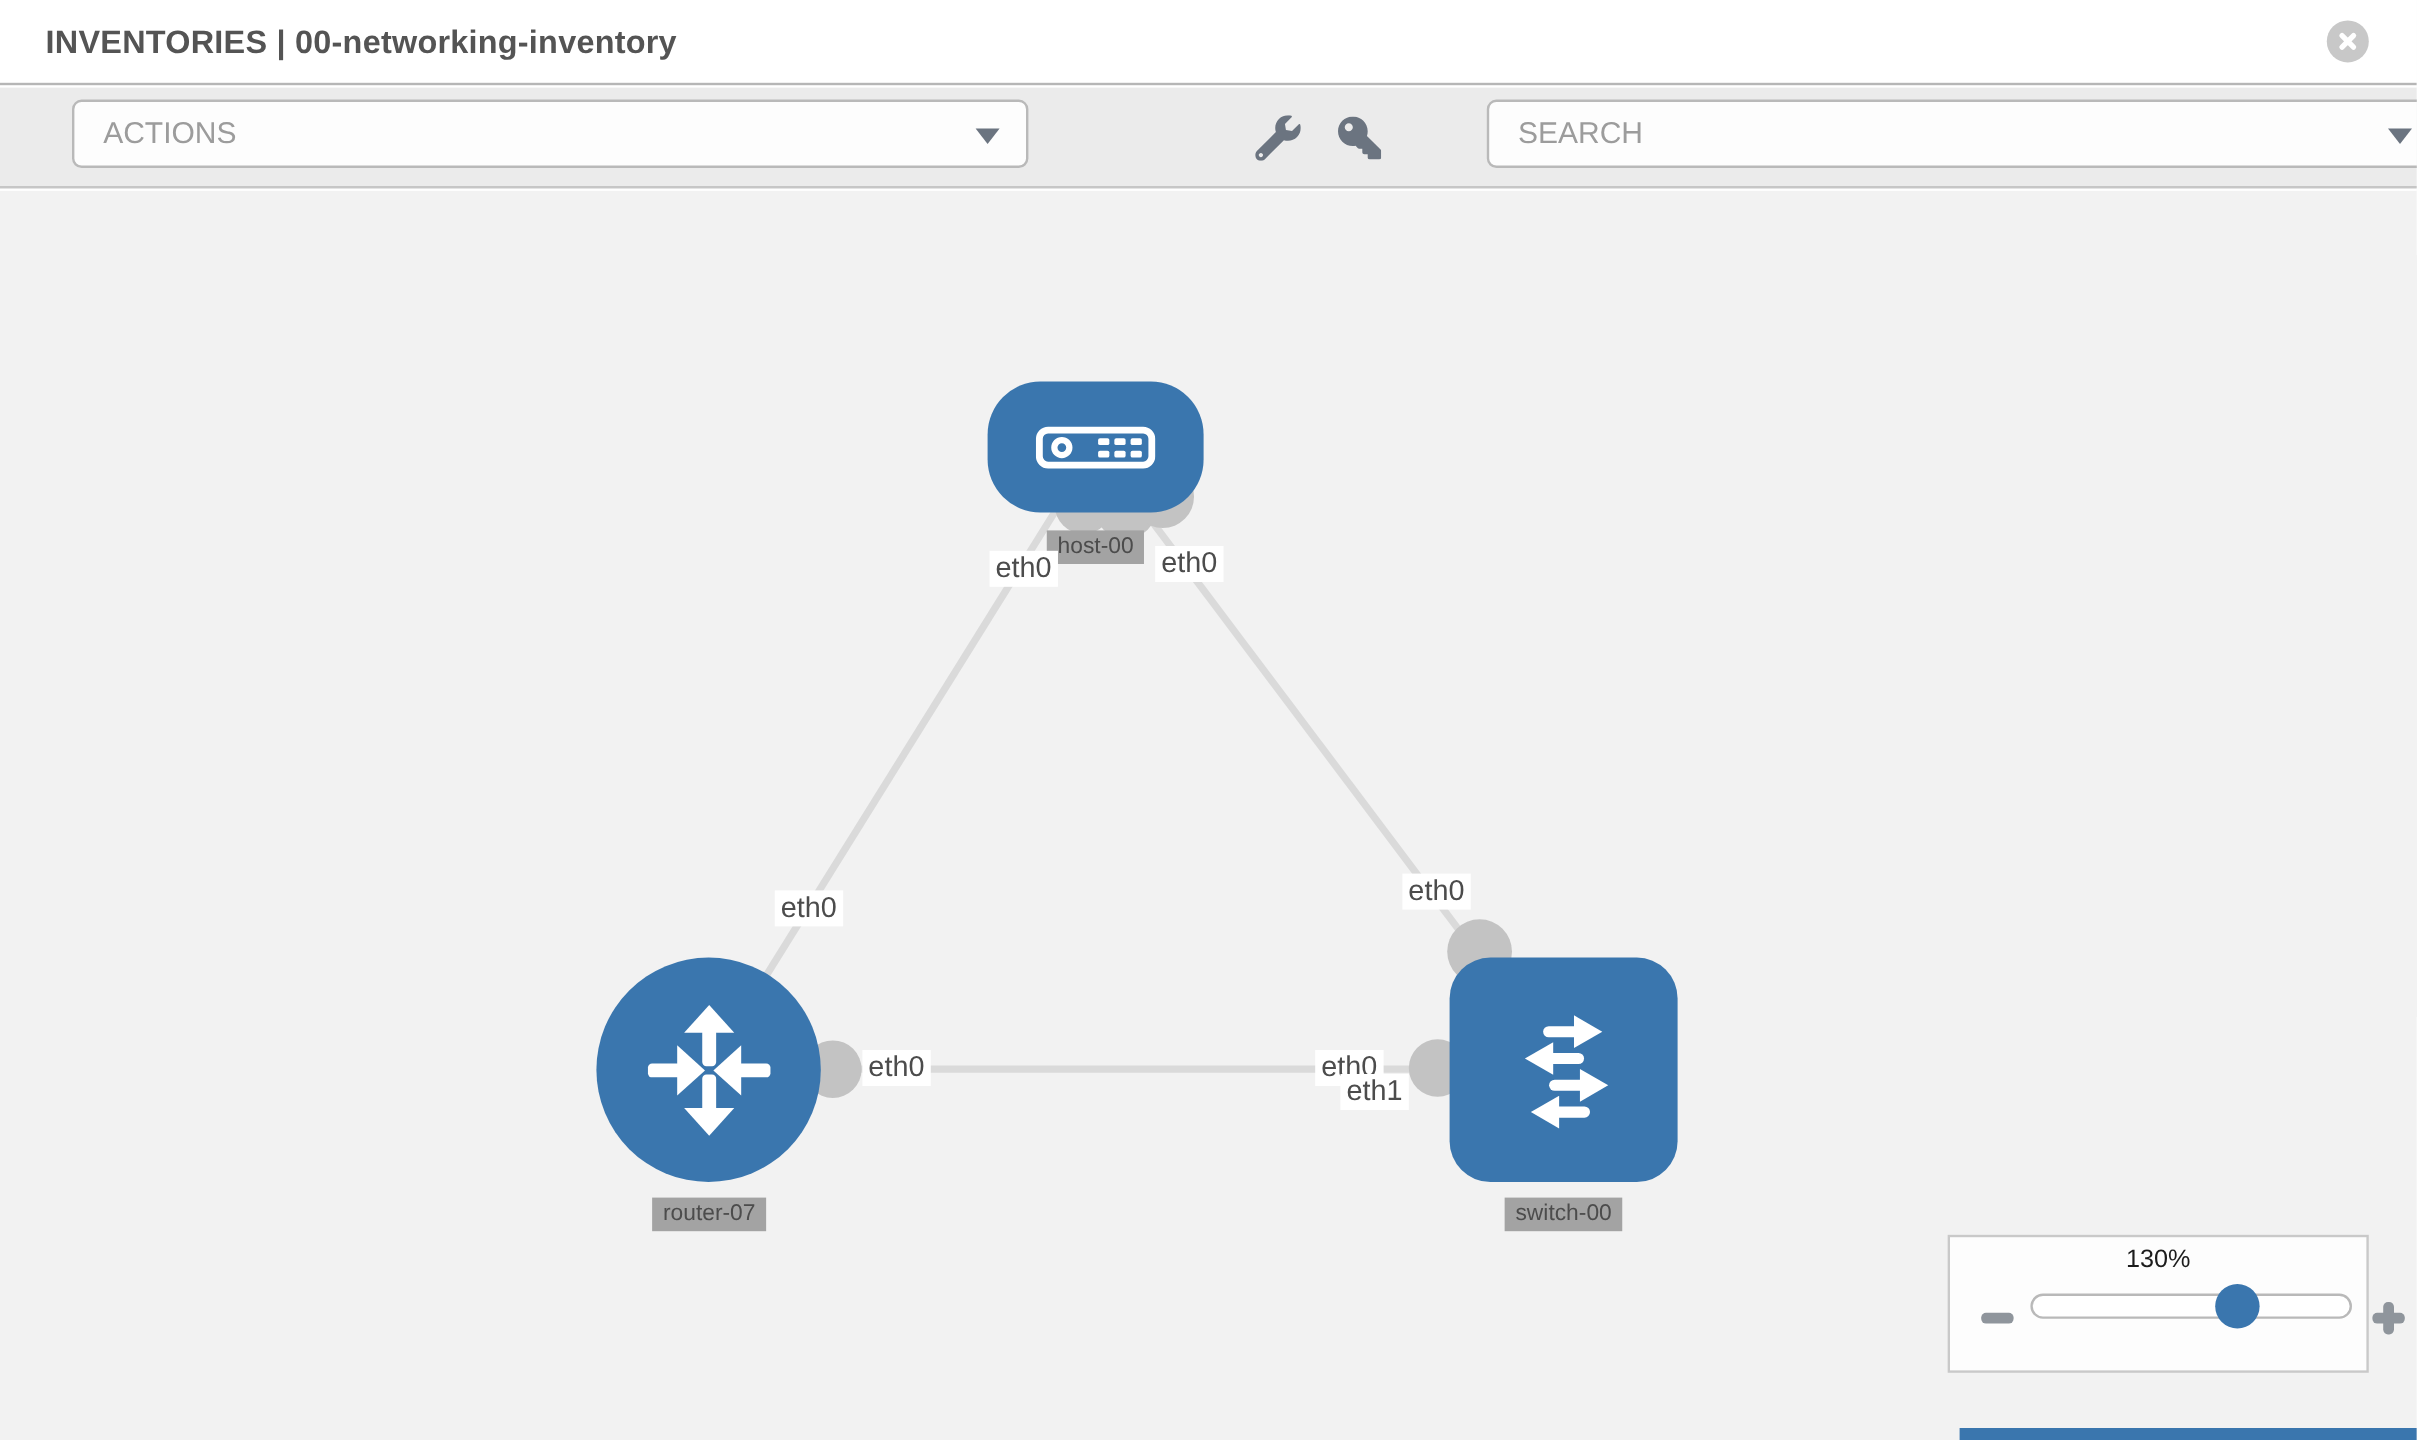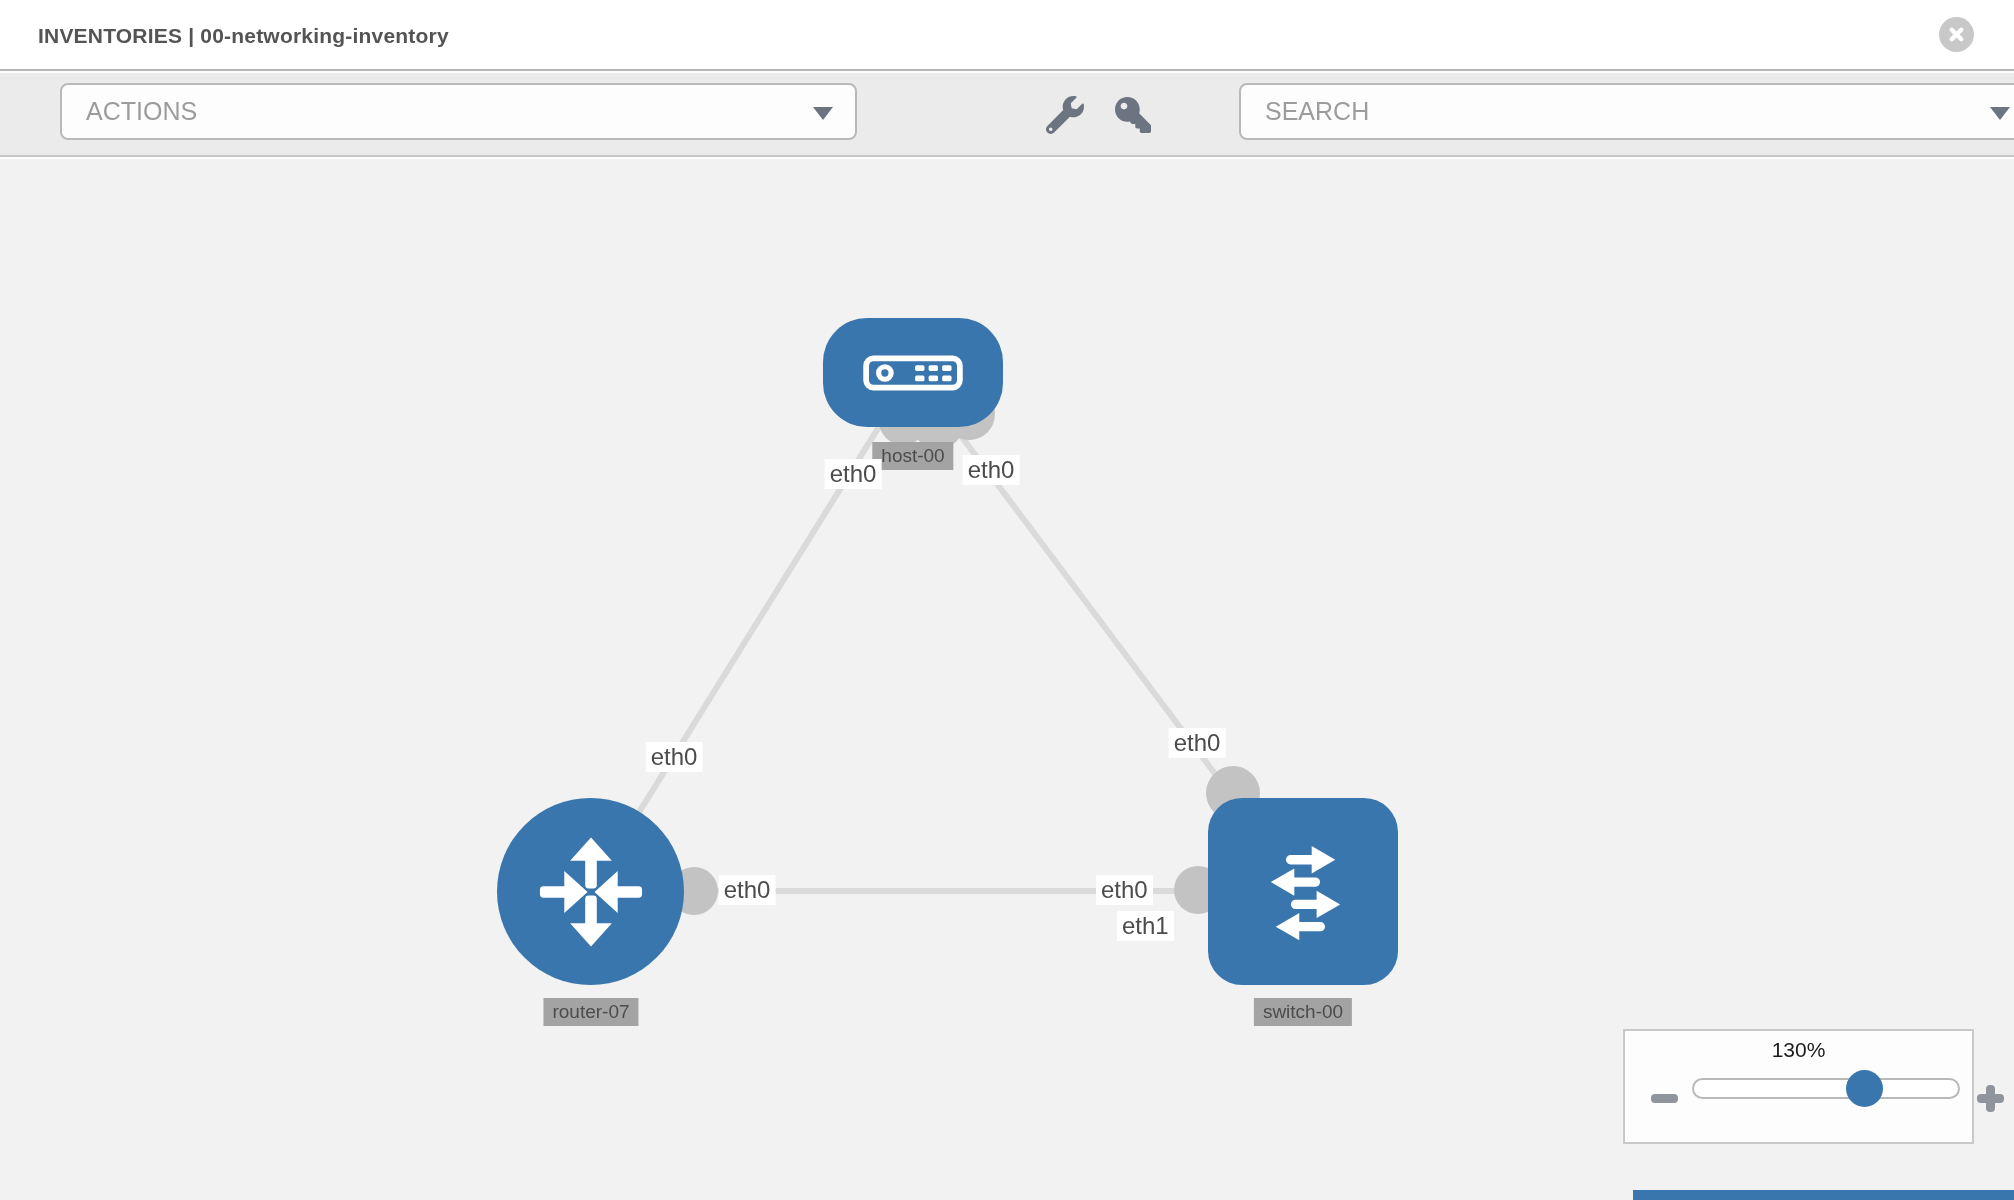--- a/index.html
+++ b/index.html
@@ -10,21 +10,21 @@
     background:#fff;
   }
 
   
   .header {
     position:absolute; left:0; top:0; width:2014px; height:71px;
     background:#fff; border-bottom:2px solid #b6b6b6;
   }
   .title {
     position:absolute; left:38px; top:0; line-height:71px;
-    font-size:21px; font-weight:bold; color:var(--title-text,#545454);
+    font-size:27px; font-weight:bold; color:var(--title-text,#545454);
     letter-spacing:0.2px;
   }
   .close-btn {
     position:absolute; left:1939px; top:17px; width:35px; height:35px;
     border-radius:50%; background:#c8c8c8; border:none; cursor:pointer;
     display:flex; align-items:center; justify-content:center;
   }
 
   
   .toolbar {
@@ -221,21 +221,21 @@
   <div class="node-label" style="left:913px; top:283px;">host-00</div>
   <div class="node-label" style="left:591px; top:839px;">router-07</div>
   <div class="node-label" style="left:1303px; top:839px;">switch-00</div>
 
   <div class="if-label centered" style="left:674px;  top:583px;">eth0</div>
   <div class="if-label centered" style="left:853px;  top:300px;">eth0</div>
   <div class="if-label centered" style="left:991px;  top:296px;">eth0</div>
   <div class="if-label centered" style="left:1197px; top:569px;">eth0</div>
   <div class="if-label centered" style="left:747px;  top:716px;">eth0</div>
   <div class="if-label" style="left:1096px; top:716px;">eth0</div>
-  <div class="if-label" style="left:1117px; top:752px;">eth1</div>
+  <div class="if-label" style="left:1117px; top:736px;">eth1</div>
 </div>
 
 <div class="zoom-panel">
   <div class="zoom-level">130%</div>
   <button class="zoom-minus"><span></span></button>
   <div class="zoom-track"></div>
   <div class="zoom-thumb"></div>
   <button class="zoom-plus"><span></span></button>
 </div>
 <div class="accent-bar"></div>

